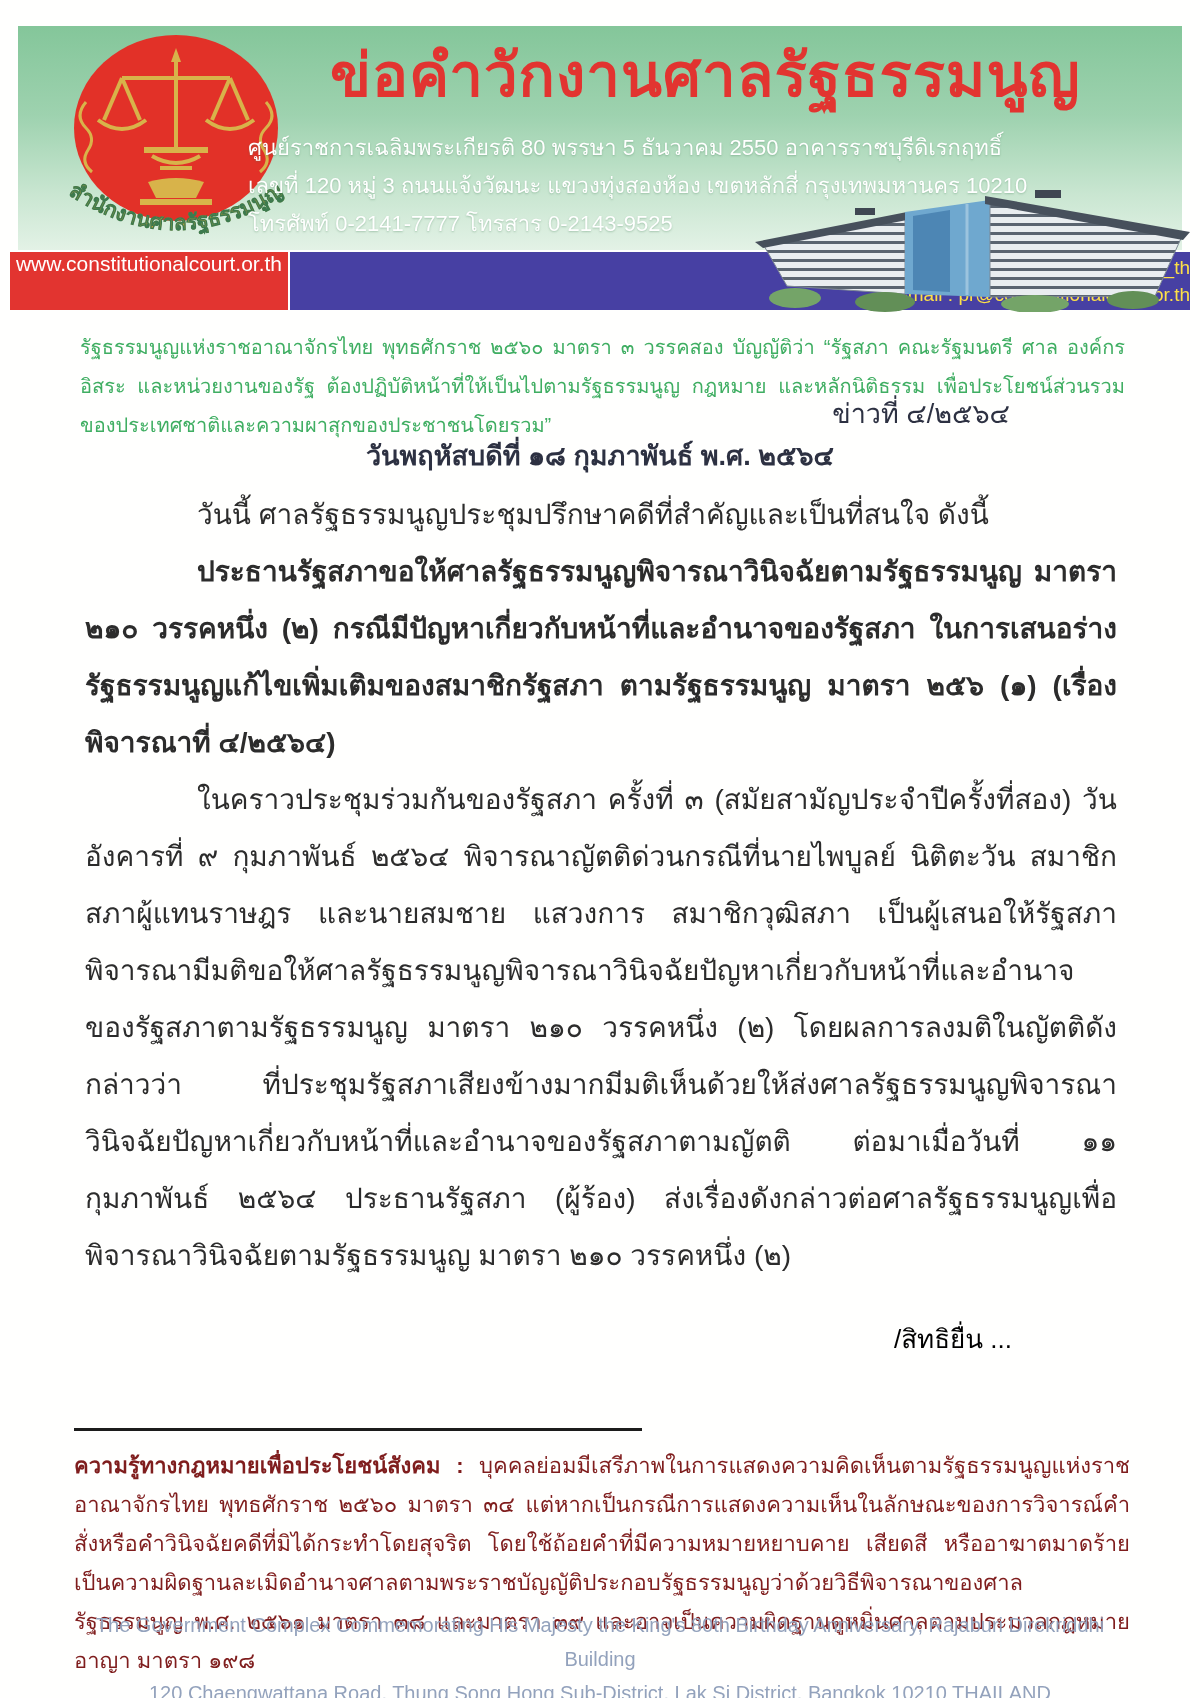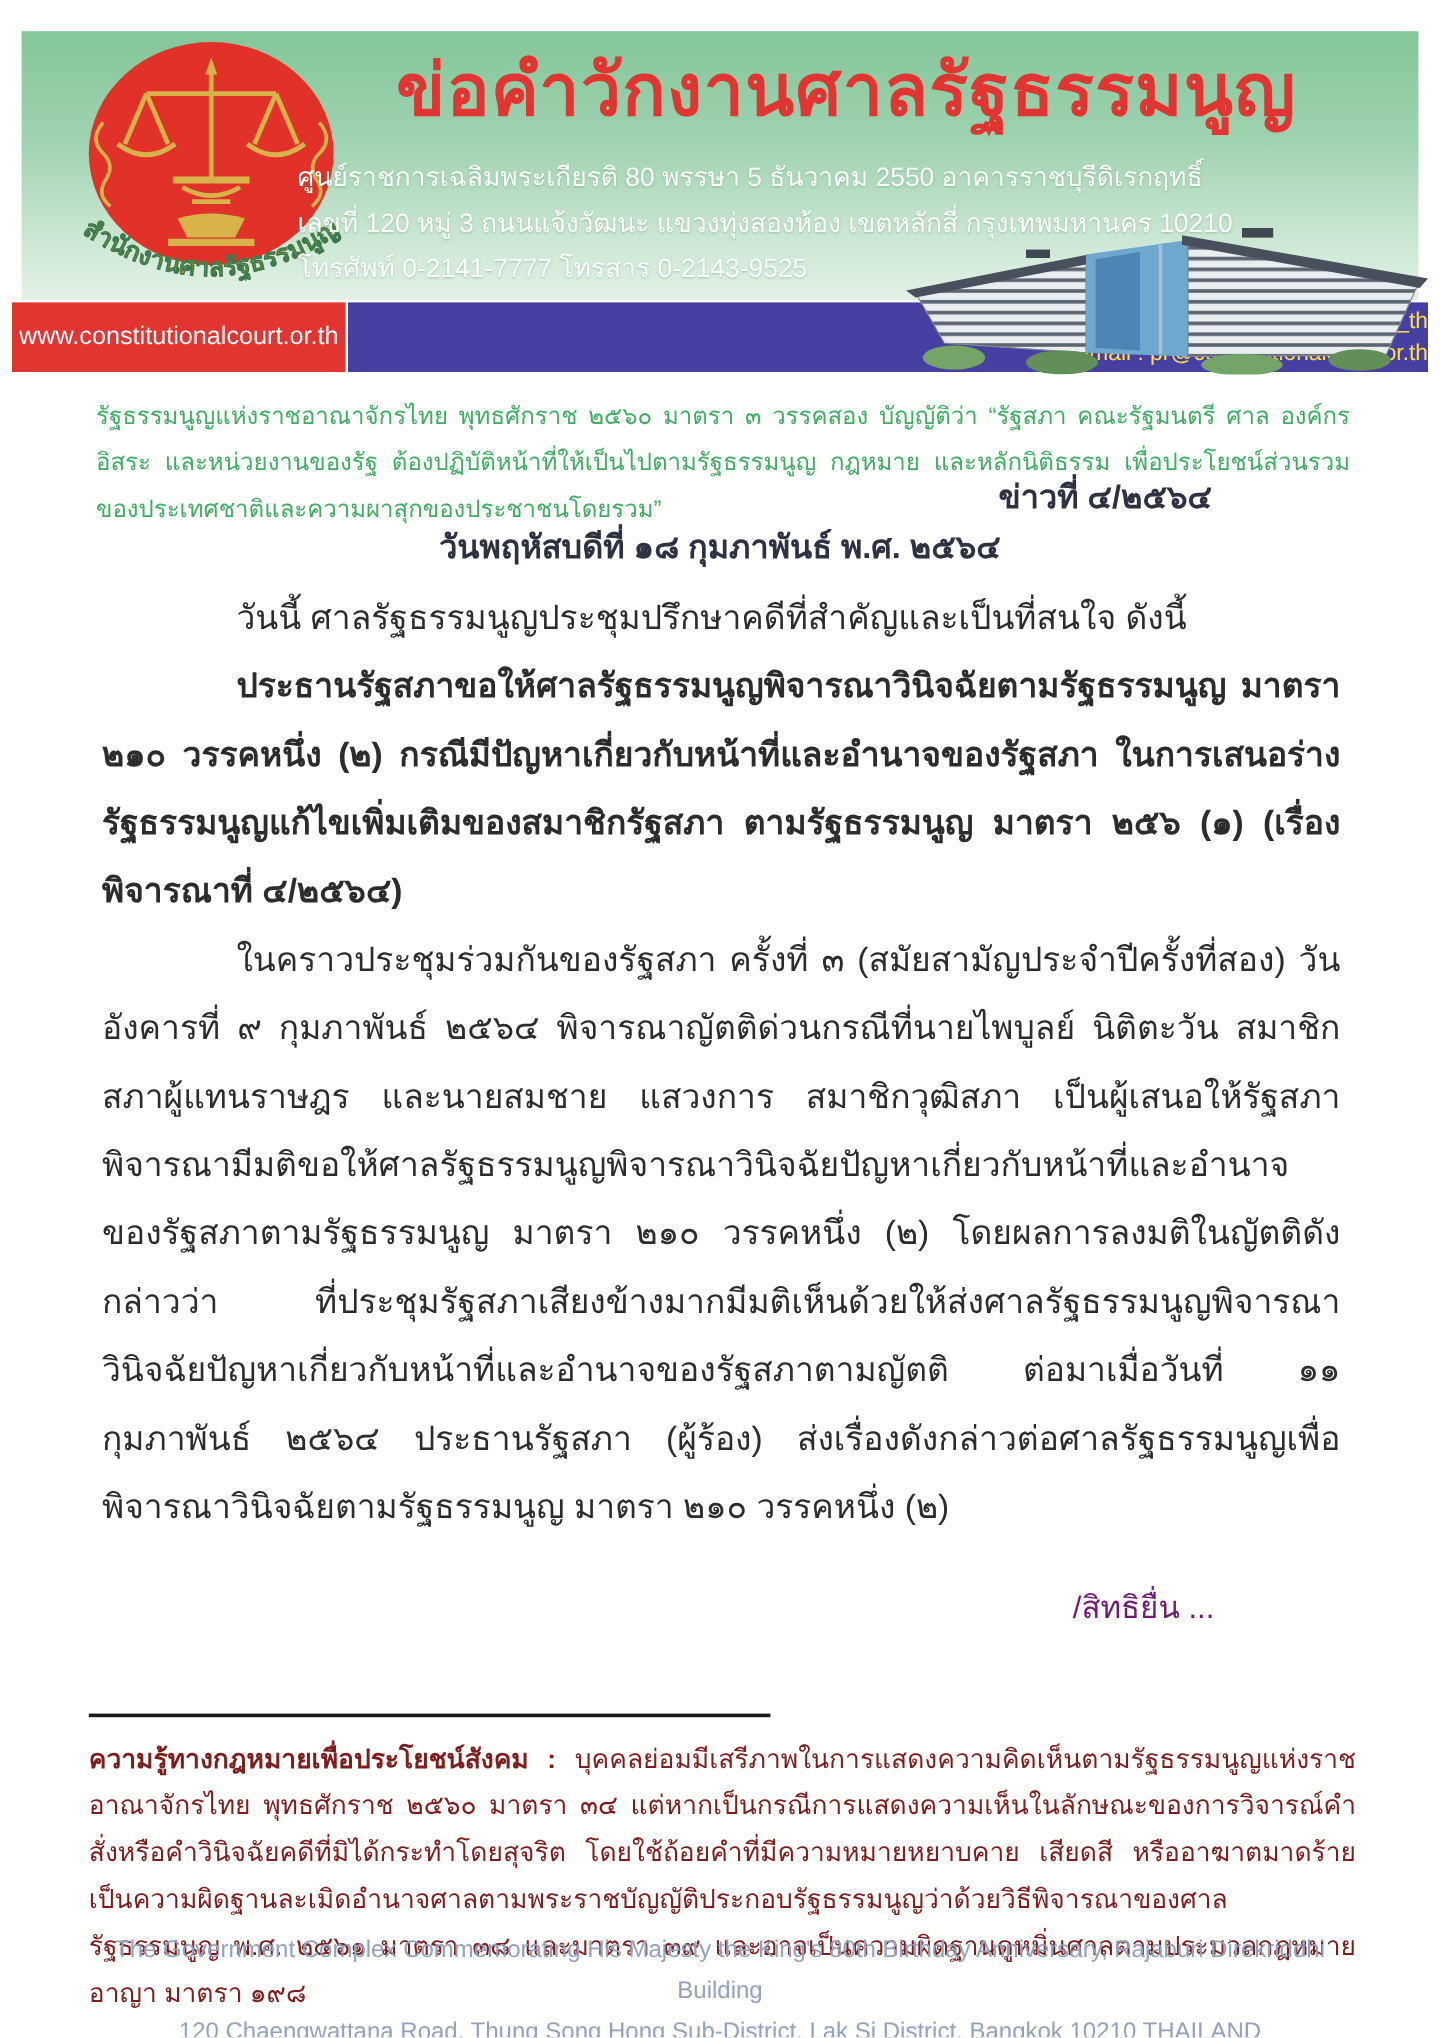--- a/index.html
+++ b/index.html
@@ -19,54 +19,54 @@
     font-size:60px;font-weight:bold;color:#e23430;letter-spacing:1px;line-height:1.05;
   }
   .addr{position:absolute;left:248px;width:900px;color:#ffffff;font-size:22px;
     text-shadow:0 1px 2px rgba(60,120,80,.35);}
   .addr1{top:130px;}
   .addr2{top:168px;}
   .addr3{top:206px;}
   
   .webbox{
     position:absolute;left:10px;top:252px;width:278px;height:58px;
-    background:#e23430;color:#fff;display:flex;align-items:center;justify-content:center;
+    background:#e23430;color:#fff;display:flex;align-items:flex-start;justify-content:center;
     font-size:21px;
   }
   .bluebar{
     position:absolute;left:290px;top:252px;width:900px;height:58px;
     background:#4740a3;color:#fde047;font-size:19px;line-height:27px;
     padding:2px 0 0 14px;box-sizing:border-box;text-align:right;
   }
   .building{position:absolute;left:735px;top:182px;width:460px;height:130px;}
   
   .quote{
     position:absolute;left:80px;top:328px;width:1045px;
     color:#3fae62;font-size:20px;line-height:39px;text-align:justify;
   }
   .news-no{
     position:absolute;right:190px;top:392px;
-    font-size:27px;font-weight:bold;color:#2d3142;
+    font-size:27px;font-weight:normal;color:#2d3142;
   }
   .date-line{
     position:absolute;left:85px;top:434px;width:1030px;text-align:center;
     font-size:27px;font-weight:bold;color:#2d3142;
   }
   
   .body-block{
     position:absolute;left:85px;top:486px;width:1032px;height:810px;overflow:hidden;
     font-size:28px;line-height:57px;color:#2c2c2c;text-align:justify;
   }
   .body-block p{margin:0;text-indent:112px;}
   .p-lead{font-weight:bold;}
   .result-heading{
     margin-left:112px;font-weight:bold;text-decoration:underline;text-underline-offset:6px;
   }
   .continuation{
-    position:absolute;right:188px;top:1318px;font-size:26px;color:#701a75;
+    position:absolute;right:188px;top:1318px;font-size:26px;color:#000000;
   }
   
   .footer-rule{position:absolute;left:74px;top:1428px;width:568px;height:3px;background:#1c1c1c;}
   .footer-legal{
     position:absolute;left:74px;top:1446px;width:1056px;
     color:#7f1d1d;font-size:22px;line-height:39px;text-align:justify;
   }
   .footer-legal .lead{font-weight:bold;}
   .footer-en{
     position:absolute;left:85px;top:1608px;width:1030px;text-align:center;

